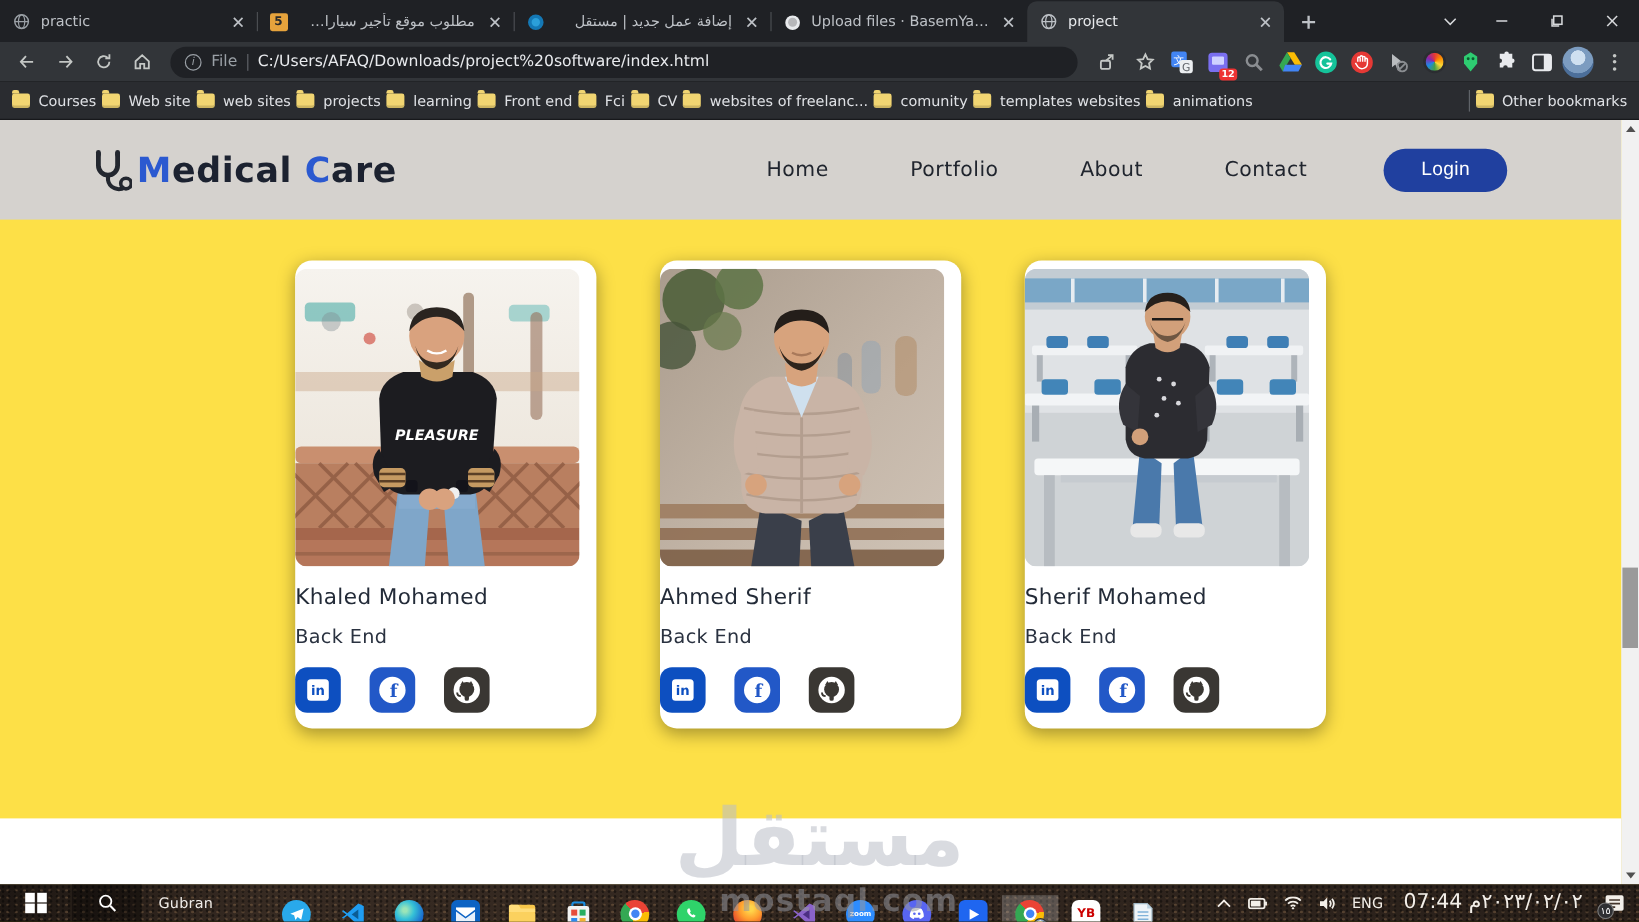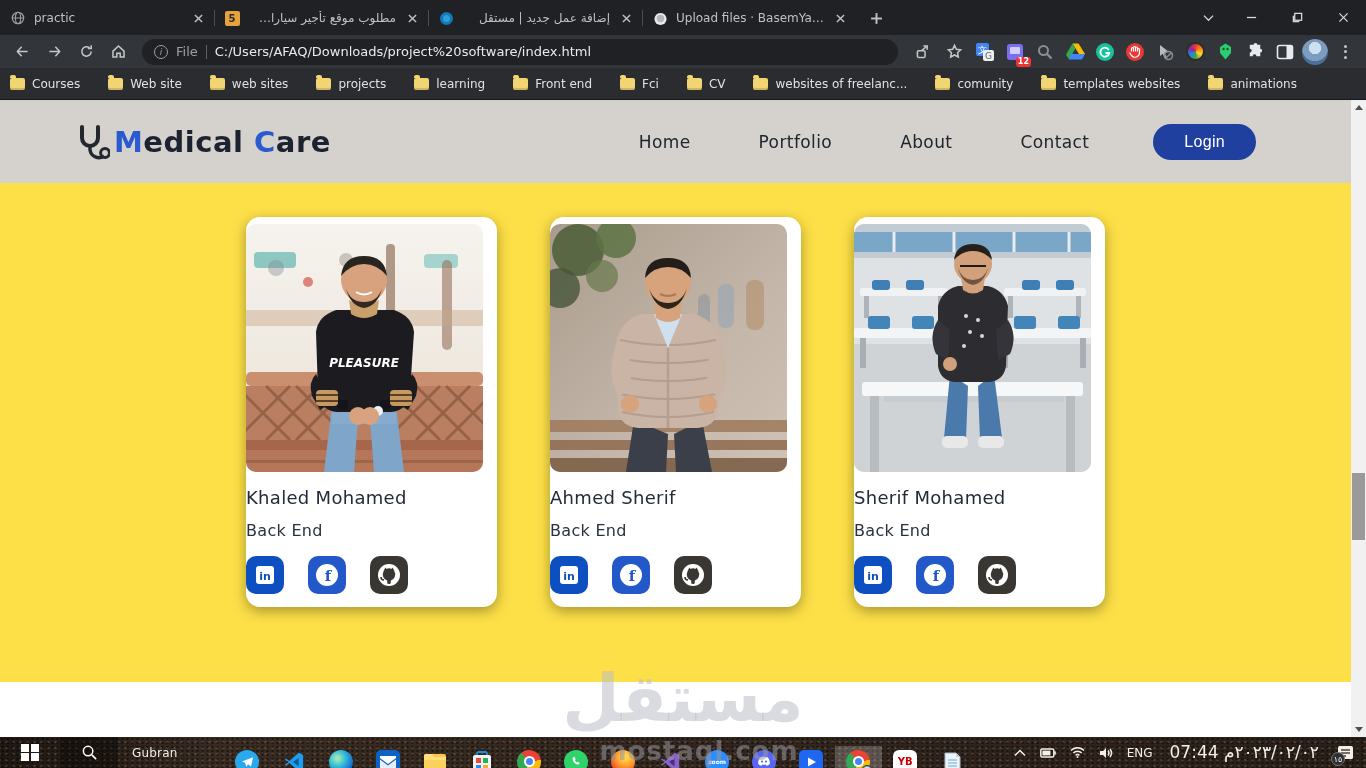--- a/index.html
+++ b/index.html
@@ -43,21 +43,21 @@
   .url-text { color:#e8eaed; font-size:13px; white-space:nowrap; overflow:hidden; }
   .ext-icon { width:26px; height:26px; display:flex; align-items:center; justify-content:center; position:relative; flex:0 0 auto; border-radius:50%; }
   .badge12 { position:absolute; bottom:-2px; right:-3px; background:#e33; color:#fff; font-size:8px;
     border-radius:3px; padding:0 2px; line-height:10px; font-weight:bold; }
   .avatar-btn { width:26px; height:26px; border-radius:50%; overflow:hidden; flex:0 0 auto;
     background:radial-gradient(circle at 50% 35%, #cfe0f0 28%, #7c9cc0 30% 60%, #4c6f9a 62%); }
   .kebab { display:flex; flex-direction:column; gap:2.5px; align-items:center; width:20px; }
   .kebab i { width:3px; height:3px; border-radius:50%; background:#c4c7c5; }
 
   .bookmarksbar { position:absolute; top:68px; left:0; width:1366px; height:32px;
-    background:#2a2c30; display:flex; align-items:center; padding:0 10px; gap:28px; border-bottom:1px solid #17181b; }
+    background:#2a2c30; display:flex; align-items:center; padding:0 10px; gap:5px; border-bottom:1px solid #17181b; }
   .bm { display:flex; align-items:center; gap:7px; color:#dfe1e5; font-size:12px; white-space:nowrap; cursor:pointer; }
   .bm-folder { width:15px; height:12px; background:#f1d572; border-radius:2px; position:relative; flex:0 0 auto; box-shadow:inset 0 -2px 0 rgba(0,0,0,.15);}
   .bm-folder::before { content:""; position:absolute; top:-3px; left:0; width:6px; height:3px; background:#f1d572; border-radius:2px 2px 0 0; }
   .bm-spacer { flex:1; }
   .bm-sep { width:1px; height:18px; background:#5f6368; }
 
   
   .viewport { position:absolute; top:100px; left:0; width:1366px; height:637px; background:#fde047; }
   .site-header { position:absolute; top:0; left:0; width:1351px; height:83px; background:#d5d2ce;
     display:flex; align-items:center; }
@@ -178,20 +178,36 @@
     <div class="tab">
       <span class="favicon">
         <svg width="15" height="15" viewBox="0 0 16 16">
             <circle cx="8" cy="8.5" r="6.5" fill="#e8eaed"></circle>
             <polygon points="3.5,4.5 6,2.5 6.5,5" fill="#e8eaed"></polygon>
             <polygon points="12.5,4.5 10,2.5 9.5,5" fill="#e8eaed"></polygon>
             <circle cx="8" cy="8" r="4" fill="#1f2125" opacity=".25"></circle>
           </svg>
       </span>
       <span class="tab-title">Upload files · BasemYahia402</span>
+      <span class="tab-close">
+          <svg viewBox="0 0 10 10">
+            <line x1="1" y1="1" x2="9" y2="9"></line>
+            <line x1="9" y1="1" x2="1" y2="9"></line>
+          </svg>
+        </span>
+    </div>
+    <div class="tab active">
+      <span class="favicon">
+        <svg class="fav-globe" viewBox="0 0 16 16">
+            <circle cx="8" cy="8" r="6.5" fill="none" stroke="#bdc1c6" stroke-width="1.4"></circle>
+            <ellipse cx="8" cy="8" rx="3" ry="6.5" fill="none" stroke="#bdc1c6" stroke-width="1.2"></ellipse>
+            <line x1="1.5" y1="8" x2="14.5" y2="8" stroke="#bdc1c6" stroke-width="1.2"></line>
+          </svg>
+      </span>
+      <span class="tab-title">project</span>
       <span class="tab-close">
           <svg viewBox="0 0 10 10">
             <line x1="1" y1="1" x2="9" y2="9"></line>
             <line x1="9" y1="1" x2="1" y2="9"></line>
           </svg>
         </span>
     </div>
     <div class="newtab-btn">
         <svg viewBox="0 0 12 12">
           <line x1="6" y1="1" x2="6" y2="11"></line>

